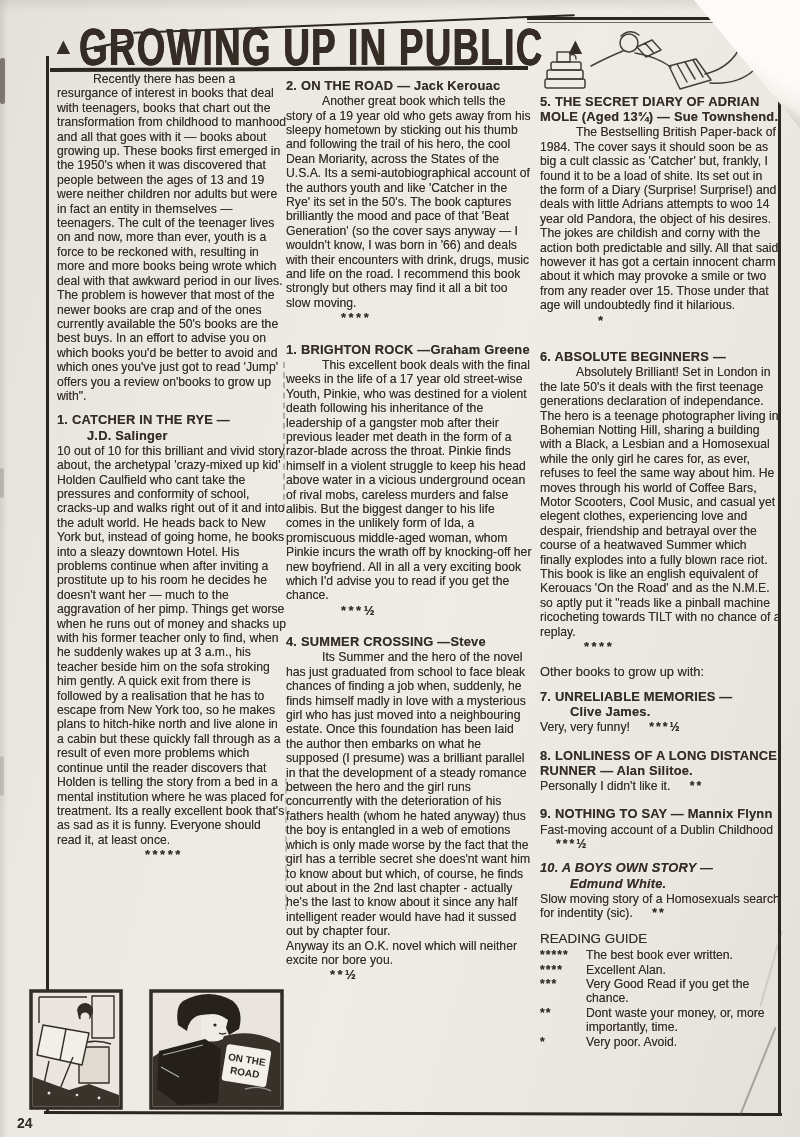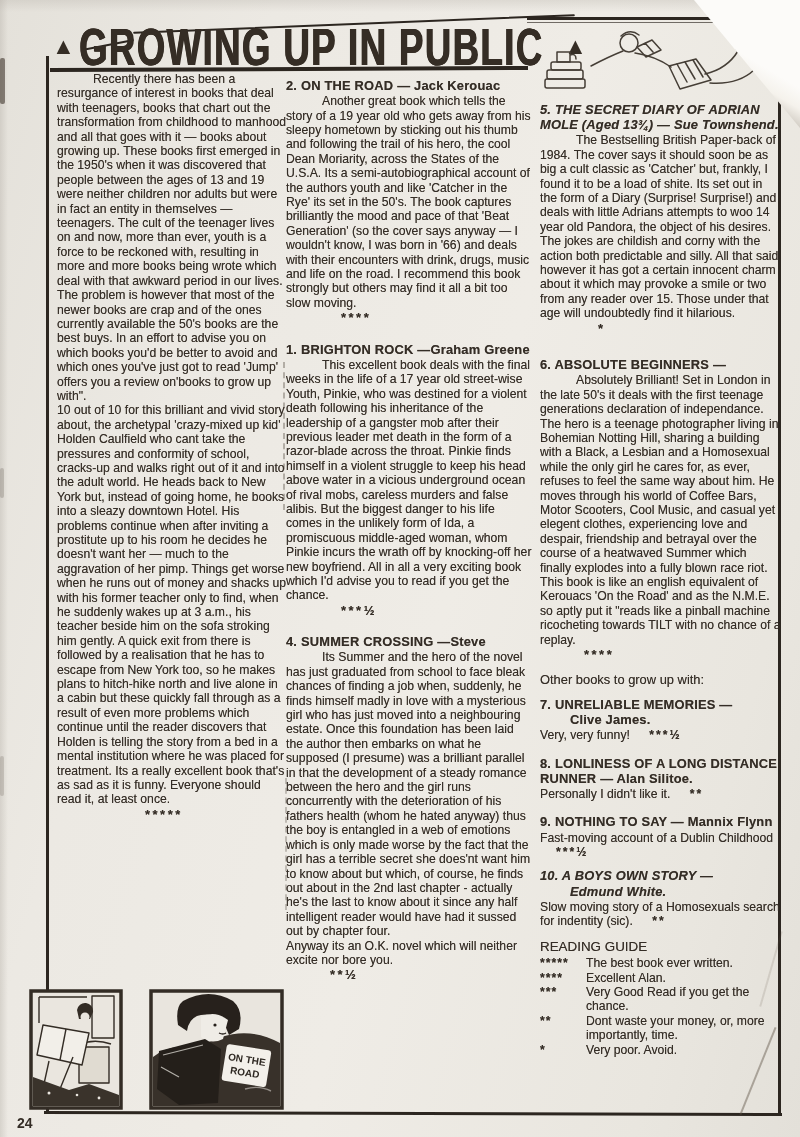--- a/index.html
+++ b/index.html
@@ -104,41 +104,45 @@
     <path d="M168 52 q22 -5 33 -23"></path>
     <path d="M173 61 q28 2 44 -13"></path>
     <path d="M199 27 l12 -6 l4 6 l-11 5 z" fill="#453e36"></path>
     <path d="M215 45 l12 -5 l3 6 l-11 4 z" fill="#453e36"></path>
   </g>
 </svg>
 
 <section class="col col1">
   <p class="ind">Recently there  has been a resurgance of interest in books that deal with teenagers, books that chart out the transformation from childhood to manhood and all that goes with it — books about growing up. These books first emerged in the 1950's when it was discovered that people between the ages of 13 and 19 were neither children nor adults but were in fact an entity in themselves — teenagers. The cult of the teenager lives on and now, more than ever, youth is a force to be reckoned with, resulting in more and more books being wrote which deal with that awkward period in our lives.</p>
   <p>The problem is however that most of the newer books are crap and of the ones currently available the 50's books are the best buys. In an effort to advise you on which books you'd be better to avoid and which ones you've just got to read 'Jump' offers you a review on'books to grow up with".</p>
+  <h3 class="rh">
+    <span>1. CATCHER IN THE RYE —</span>
+    <span class="auth">J.D. Salinger</span>
+  </h3>
   <p>10 out of 10 for this brilliant and vivid story about, the archetypal 'crazy-mixed up kid' Holden Caulfield who cant take the pressures and conformity of school, cracks-up and walks right out of it and into the adult world. He heads back to New York but, instead of going home, he books into a sleazy downtown Hotel. His problems continue when after inviting a prostitute up to his room he decides he doesn't want her — much to the aggravation of her pimp. Things get worse when he runs out of money and shacks up with his former teacher only to find, when he suddenly wakes up at 3 a.m., his teacher beside him on the sofa stroking him gently. A quick exit from there is followed by a realisation that he has to escape from New York too, so he makes plans to hitch-hike north and live alone in a cabin but these quickly fall through as a result of even more problems which continue until the reader discovers that Holden is telling the story from a bed in a mental institution where he was placed for treatment. Its a really excellent book that's as sad as it is funny. Everyone should read it, at least once.</p>
   <div class="rating r-c">*****</div>
 </section>
 
 <section class="col col2">
   <h3 class="rh" style="margin-top:8px;">2. ON THE ROAD — Jack Kerouac</h3>
   <p class="ind">Another great book which tells the story of a 19 year old who gets away from his sleepy hometown by sticking out his thumb and following the trail of his hero, the cool Dean Moriarity, across the States of the U.S.A. Its a semi-autobiographical account of the authors youth and like 'Catcher in the Rye' its set in the 50's. The book captures brilliantly the mood and pace of that 'Beat Generation' (so the cover says anyway — I wouldn't know, I was born in '66) and deals with  their encounters with drink, drugs, music and life on the road. I recommend this book strongly but others may find it all a bit too slow moving.</p>
   <div class="rating">****</div>
 
   <h3 class="rh" style="margin-top:16px;">1. BRIGHTON ROCK —Graham Greene</h3>
   <p class="ind">This excellent book deals with the final weeks in the life of a 17 year old street-wise Youth, Pinkie, who was destined for a violent death following his inheritance of the leadership of a gangster mob after their previous leader met death in the form of a razor-blade across the throat. Pinkie finds himself in a violent struggle to keep his head above water in a vicious underground ocean of rival mobs, careless murders and false alibis. But the biggest danger to his life comes in the unlikely form of Ida, a promiscuous middle-aged woman, whom Pinkie incurs the wrath off by knocking-off her new boyfriend. All in all a very exciting book which I'd advise you to read if you get the chance.</p>
   <div class="rating">***½</div>
 
   <h3 class="rh" style="margin-top:16px;">4. SUMMER CROSSING —Steve</h3>
   <p class="ind">Its Summer and the hero of the novel has just graduated from school to face bleak chances of finding a job when, suddenly, he finds himself madly in love with a mysterious girl who has just moved into a neighbouring estate. Once this foundation has been laid the author then embarks on what he supposed (I presume) was a brilliant parallel in that the development of a steady romance between the hero and the girl runs concurrently with the deterioration of his fathers health (whom he hated anyway) thus the boy is entangled in a web of emotions which is only made worse by the fact that the girl has a terrible secret she does'nt  want him to know about but which, of course, he finds out about in the 2nd last chapter - actually he's the last to know about it since any half intelligent reader would have had it sussed out by chapter four.</p>
   <p>Anyway its an O.K. novel which will neither excite nor bore you.</p>
   <div class="rating r-44">**½</div>
 </section>
 
 <section class="col col3">
-  <h3 class="rh" style="margin-top:16px;font-style:italic;">5. THE SECRET DIARY OF ADRIAN MOLE (Aged 13¾) — Sue Townshend.</h3>
+  <h3 class="rh" style="margin-top:8px;">5. THE SECRET DIARY OF ADRIAN MOLE (Aged 13¾) — Sue Townshend.</h3>
   <p class="ind">The Bestselling British  Paper-back of 1984. The cover says it should soon be as big a cult classic as 'Catcher' but, frankly, I found it to be a load of shite. Its set out in the form of a Diary (Surprise! Surprise!) and deals with little Adrians attempts to woo 14 year old Pandora, the object of his desires. The jokes are childish and corny with the action both predictable and silly. All that said however it has got a certain innocent charm about it which may provoke a smile or two from any reader over 15. Those under that age will undoubtedly find it hilarious.</p>
   <div class="rating" style="margin-left:58px;">*</div>
 
   <h3 class="rh" style="margin-top:21px;">
     <span>6. ABSOLUTE BEGINNERS —</span>
   </h3>
   <p class="ind">Absolutely Brilliant!  Set in London in the late 50's it deals with the first teenage generations declaration of independance. The hero is a teenage photographer living in Bohemian Notting Hill, sharing a building with a Black, a Lesbian and a Homosexual while the only girl he cares for, as ever, refuses to feel the same way about him. He moves through his world of Coffee Bars, Motor Scooters, Cool Music, and casual yet elegent clothes, experiencing love and despair, friendship and betrayal over the course of a heatwaved Summer which finally explodes into a fully blown race riot. This book is like an english equivalent of Kerouacs 'On the Road' and as the N.M.E. so aptly put it "reads like a pinball machine ricocheting towards TILT with no chance of a replay.</p>
   <div class="rating r-44">****</div>
 
   <h4 class="sub">Other books to grow up with:</h4>

